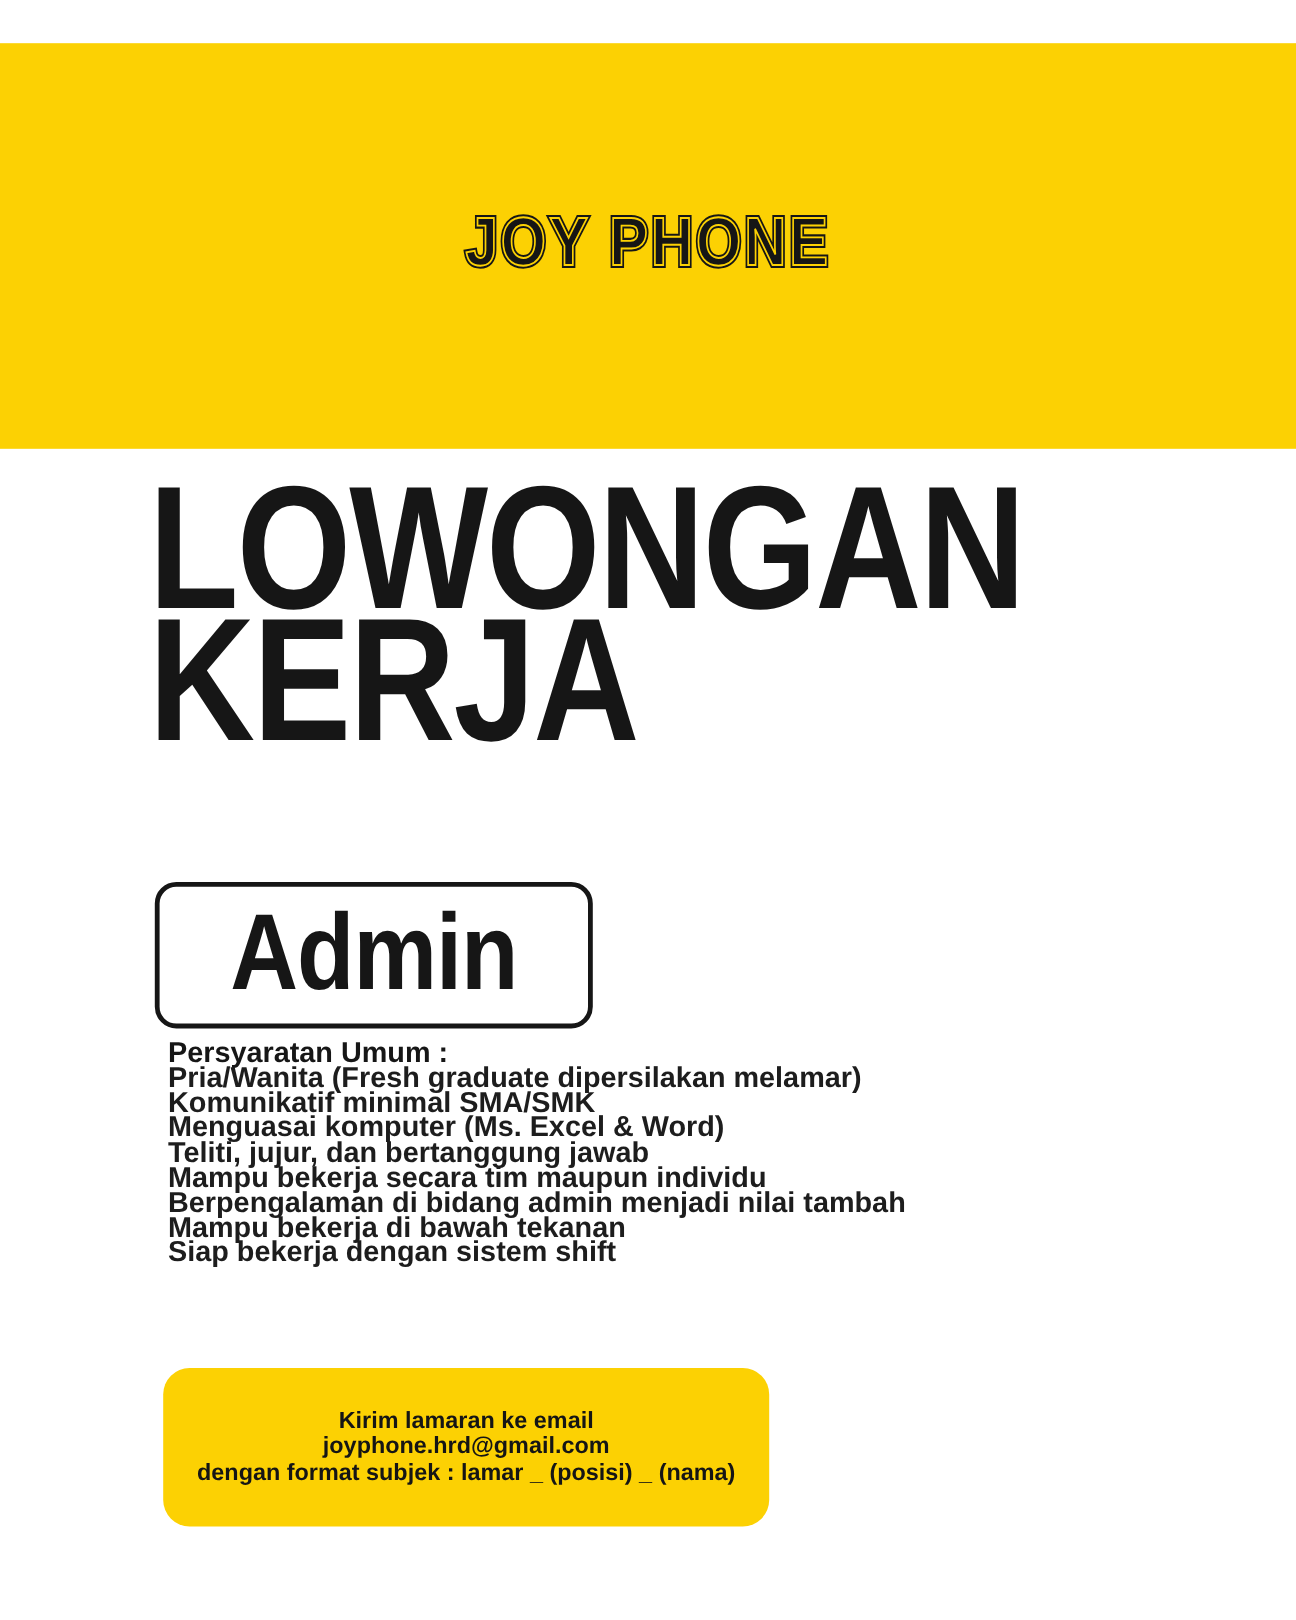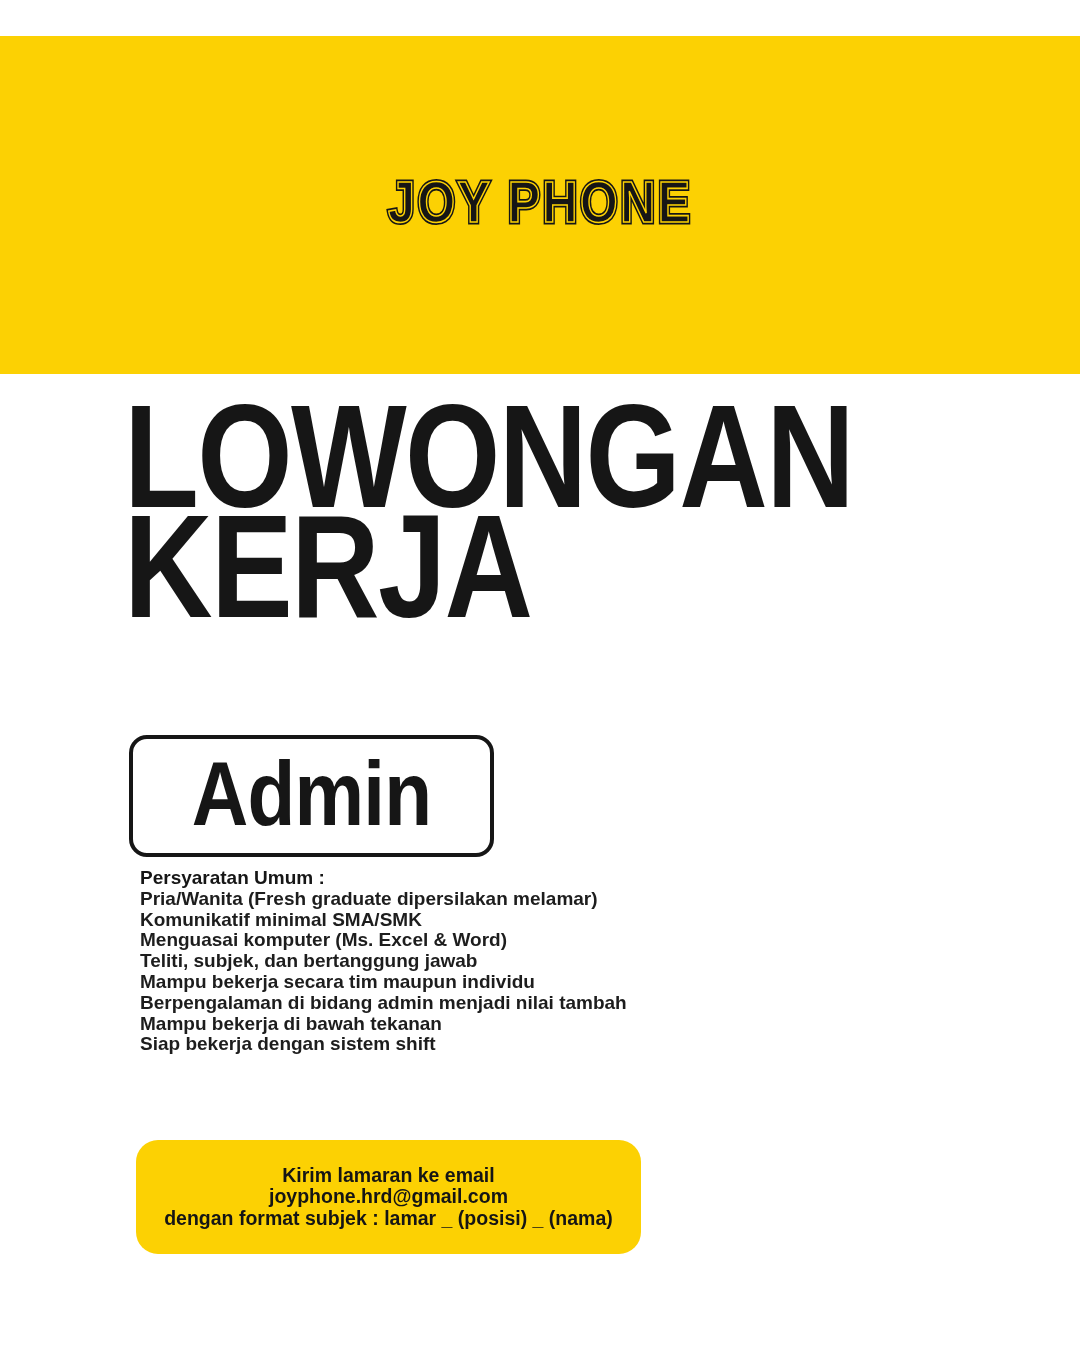--- a/index.html
+++ b/index.html
@@ -101,35 +101,35 @@
     transform: scaleX(0.87);
     transform-origin: center;
     padding-bottom: 4px;
   }
 
   
   .requirements {
     position: absolute;
     left: 140px;
     top: 868px;
-    font-size: 19px;
+    font-size: 24px;
     line-height: 20.8px;
     color: var(--body-text);
   }
   .req-heading { font-weight: bold; color: var(--ink); }
   .req-list { list-style: none; font-weight: bold; }
   .req-list li { white-space: nowrap; }
 
   
   .contact-box {
     position: absolute;
     left: 136px;
     top: 1140px;
     width: 505px;
-    height: 114px;
+    height: 132px;
     background: var(--accent);
     border-radius: 22px;
     display: flex;
     flex-direction: column;
     align-items: center;
     justify-content: center;
     text-align: center;
   }
   .contact-line {
     font-size: 19.5px;
@@ -161,21 +161,21 @@
   <div class="position-box">
     <span class="position-label">Admin</span>
   </div>
 
   <section class="requirements">
     <div class="req-heading">Persyaratan Umum :</div>
     <ul class="req-list">
       <li>Pria/Wanita (Fresh graduate dipersilakan melamar)</li>
       <li>Komunikatif minimal SMA/SMK</li>
       <li>Menguasai komputer (Ms. Excel &amp; Word)</li>
-      <li>Teliti, subjek, dan bertanggung jawab</li>
+      <li>Teliti, jujur, dan bertanggung jawab</li>
       <li>Mampu bekerja secara tim maupun individu</li>
       <li>Berpengalaman di bidang admin menjadi nilai tambah</li>
       <li>Mampu bekerja di bawah tekanan</li>
       <li>Siap bekerja dengan sistem shift</li>
     </ul>
   </section>
 
   <footer class="contact-box">
     <span class="contact-line">Kirim lamaran ke email</span>
     <span class="contact-line">joyphone.hrd@gmail.com</span>

